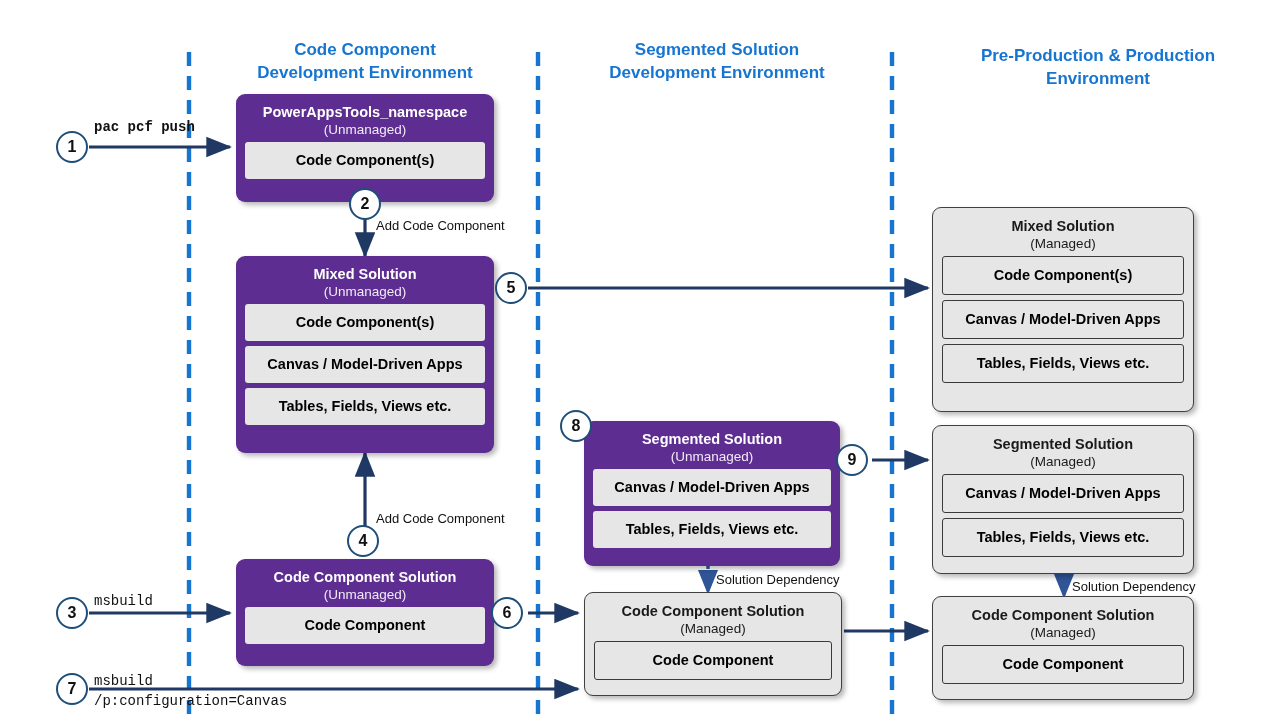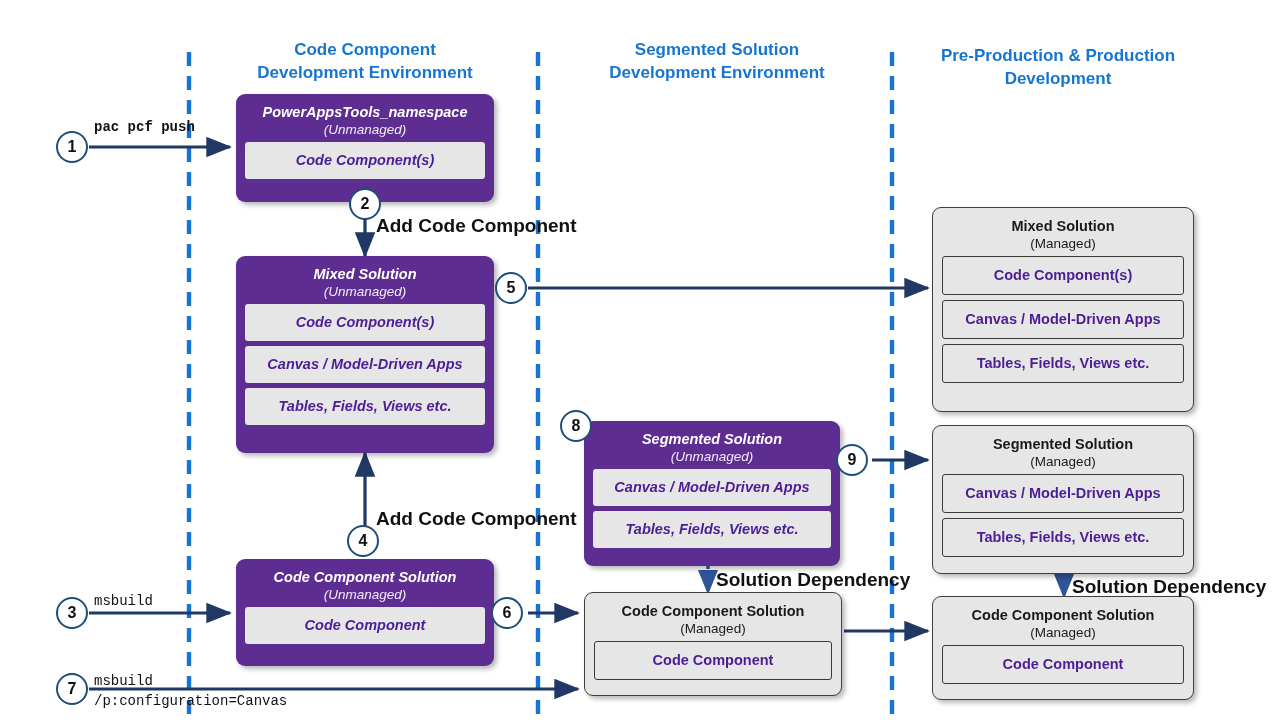--- a/index.html
+++ b/index.html
@@ -15,51 +15,51 @@
   .col-title{
     position:absolute;text-align:center;color:#1675D1;
     font-size:17px;font-weight:700;line-height:22.5px;
   }
 
   
   .box{
     position:absolute;border-radius:9px;box-sizing:border-box;
     box-shadow:3px 3px 5px rgba(0,0,0,0.28);
   }
-  .box.purple{background:#5D2D91;font-style:italic;}
+  .box.purple{background:#5D2D91;}
   .box.grey{background:#E6E6E6;border:1px solid #404040;}
   .box-title{
     text-align:center;font-weight:700;font-size:14.5px;line-height:18px;
     padding-top:9px;
   }
   .box.purple .box-title{color:#ffffff;}
   .box.grey .box-title{color:#1a1a1a;font-weight:700;}
   .box-sub{display:block;font-weight:400;font-size:13.5px;line-height:17px;}
   .box.purple .box-sub{color:#f2eaf7;}
 
   .rows{padding:4px 9px 9px 9px;display:flex;flex-direction:column;gap:5px;}
   .row{
     background:#E6E6E6;text-align:center;font-weight:700;
-    font-size:14.5px;color:#4c1d95;border-radius:3px;
+    font-size:14.5px;color:#000000;border-radius:3px;
     padding:10px 4px;line-height:17px;
   }
   .box.grey .row{border:1px solid #3a3a3a;background:#E6E6E6;}
 
   
   .step{
     position:absolute;width:32px;height:32px;border-radius:50%;
     background:#ffffff;border:2.6px solid #1F4E79;
     display:flex;align-items:center;justify-content:center;
     font-size:16px;font-weight:700;color:#111;
     box-sizing:border-box;z-index:30;
   }
 
   
   .elabel{
-    position:absolute;font-size:19px;font-weight:700;color:#111;
+    position:absolute;font-size:13px;font-weight:400;color:#111;
     line-height:18px;white-space:nowrap;z-index:20;
   }
   .elabel.mono{
     font-family:"Liberation Mono","DejaVu Sans Mono",monospace;
     font-weight:400;font-size:14px;
   }
 </style>
 </head>
 <body>
 
@@ -109,23 +109,23 @@
   </svg>
 
   <div class="col-title" style="left:186px;top:39px;width:270px;">
     <div>Code Component</div>
     <div>Development Environment</div>
   </div>
   <div class="col-title" style="left:538px;top:39px;width:270px;">
     <div>Segmented Solution</div>
     <div>Development Environment</div>
   </div>
-  <div class="col-title" style="left:864px;top:45px;width:300px;">
+  <div class="col-title" style="left:904px;top:45px;width:300px;">
     <div>Pre-Production &amp; Production</div>
-    <div>Development</div>
+    <div>Environment</div>
   </div>
 
   <div class="box purple" style="left:192px;top:94px;width:258px;height:108px;">
     <div class="box-title">
       <span>PowerAppsTools_namespace</span>
       <span class="box-sub">(Unmanaged)</span>
     </div>
     <div class="rows">
       <div class="row">Code Component(s)</div>
     </div>

